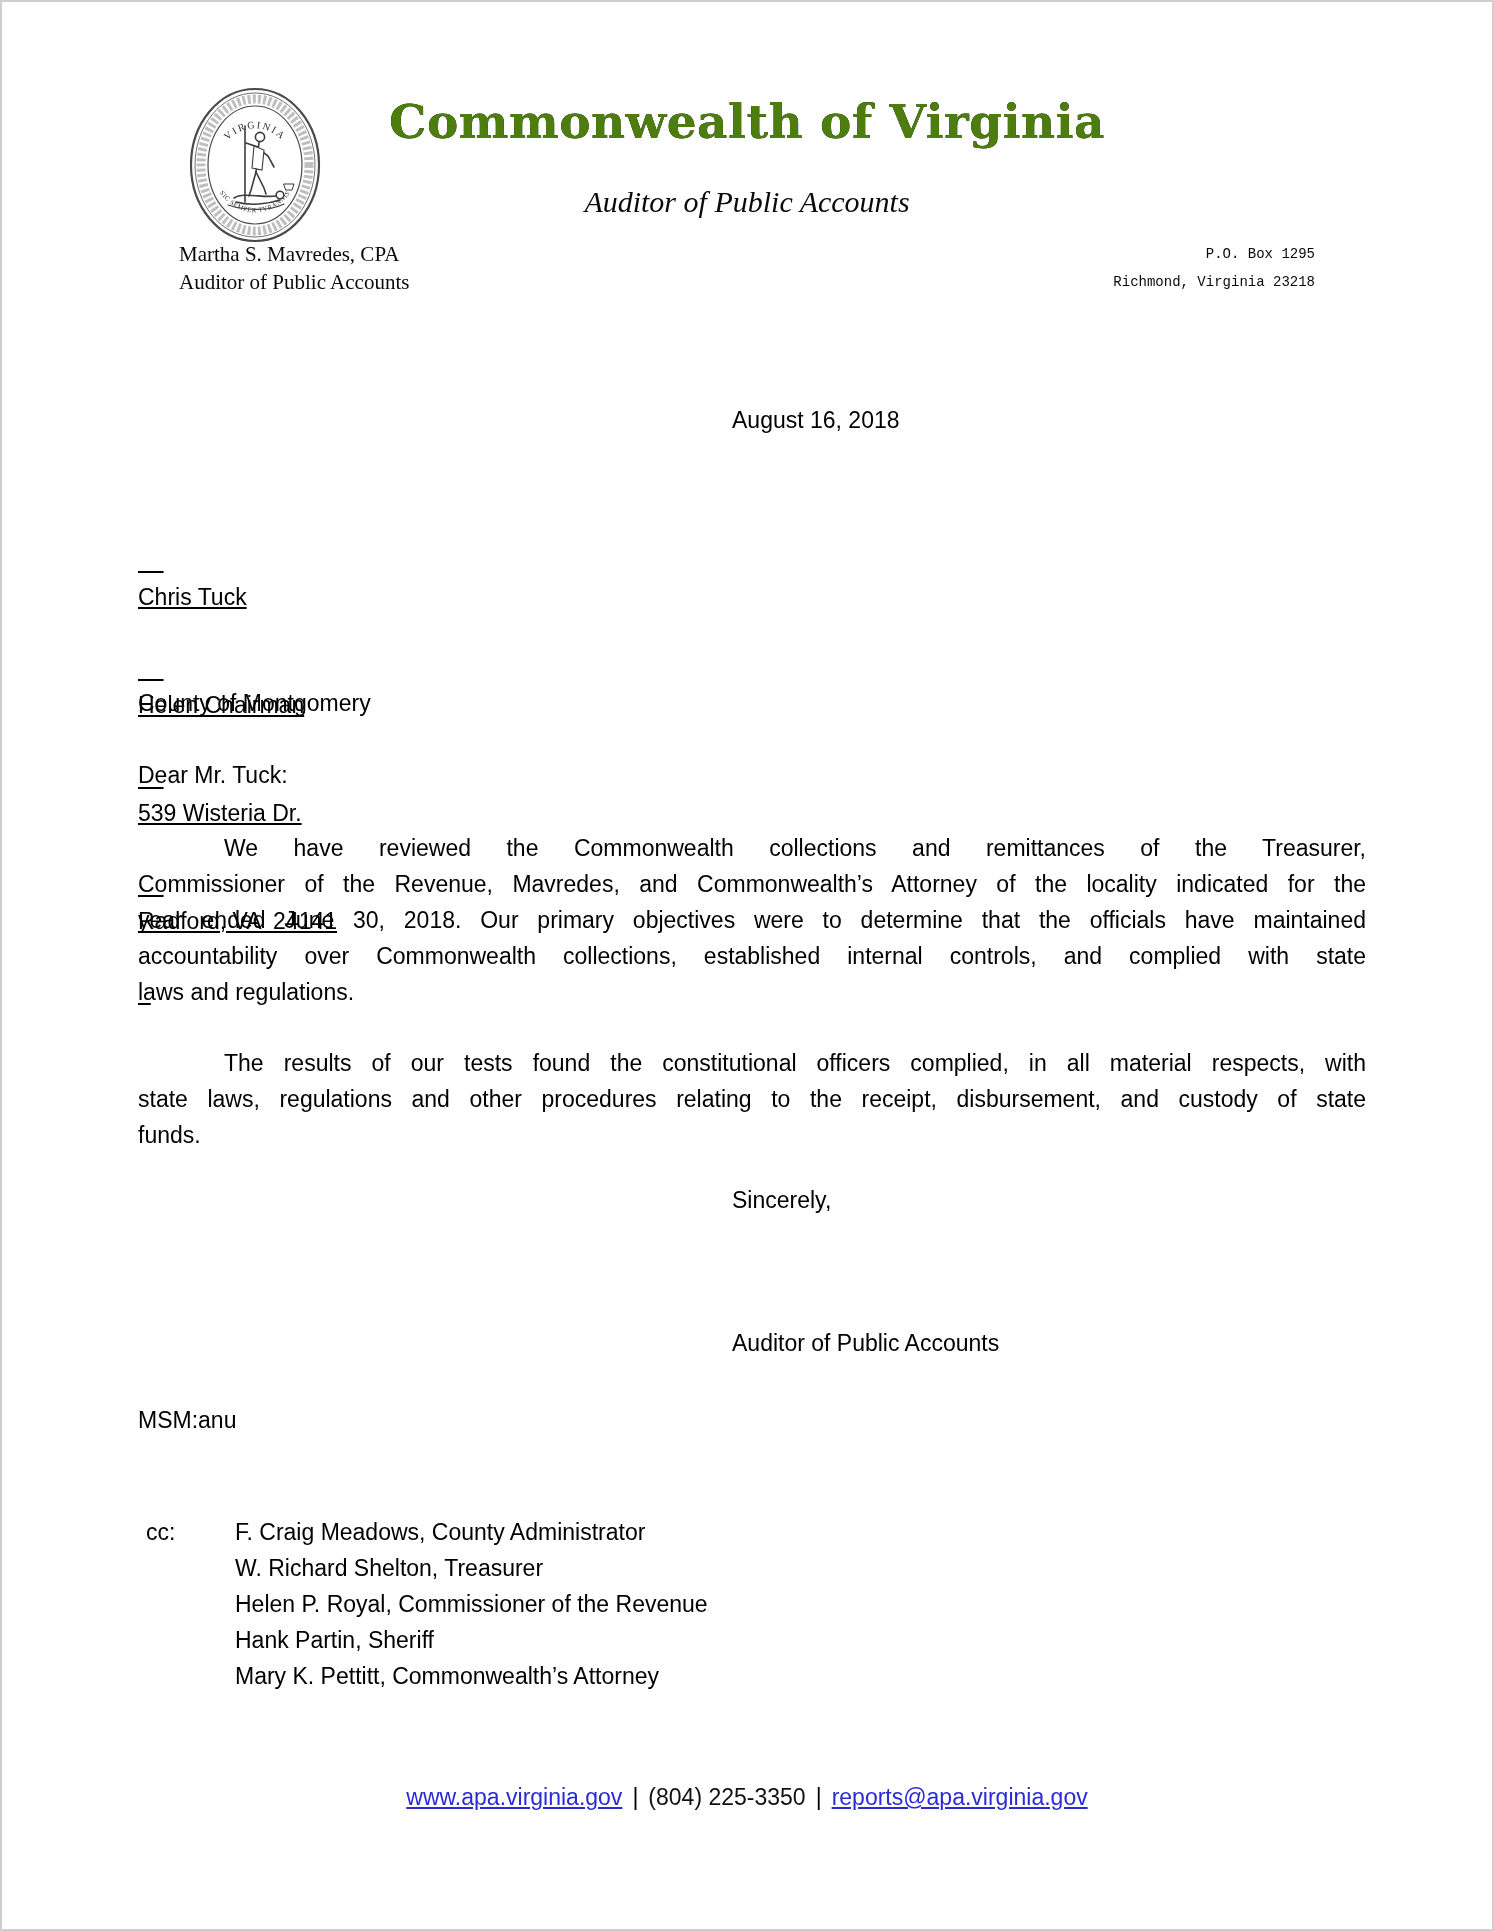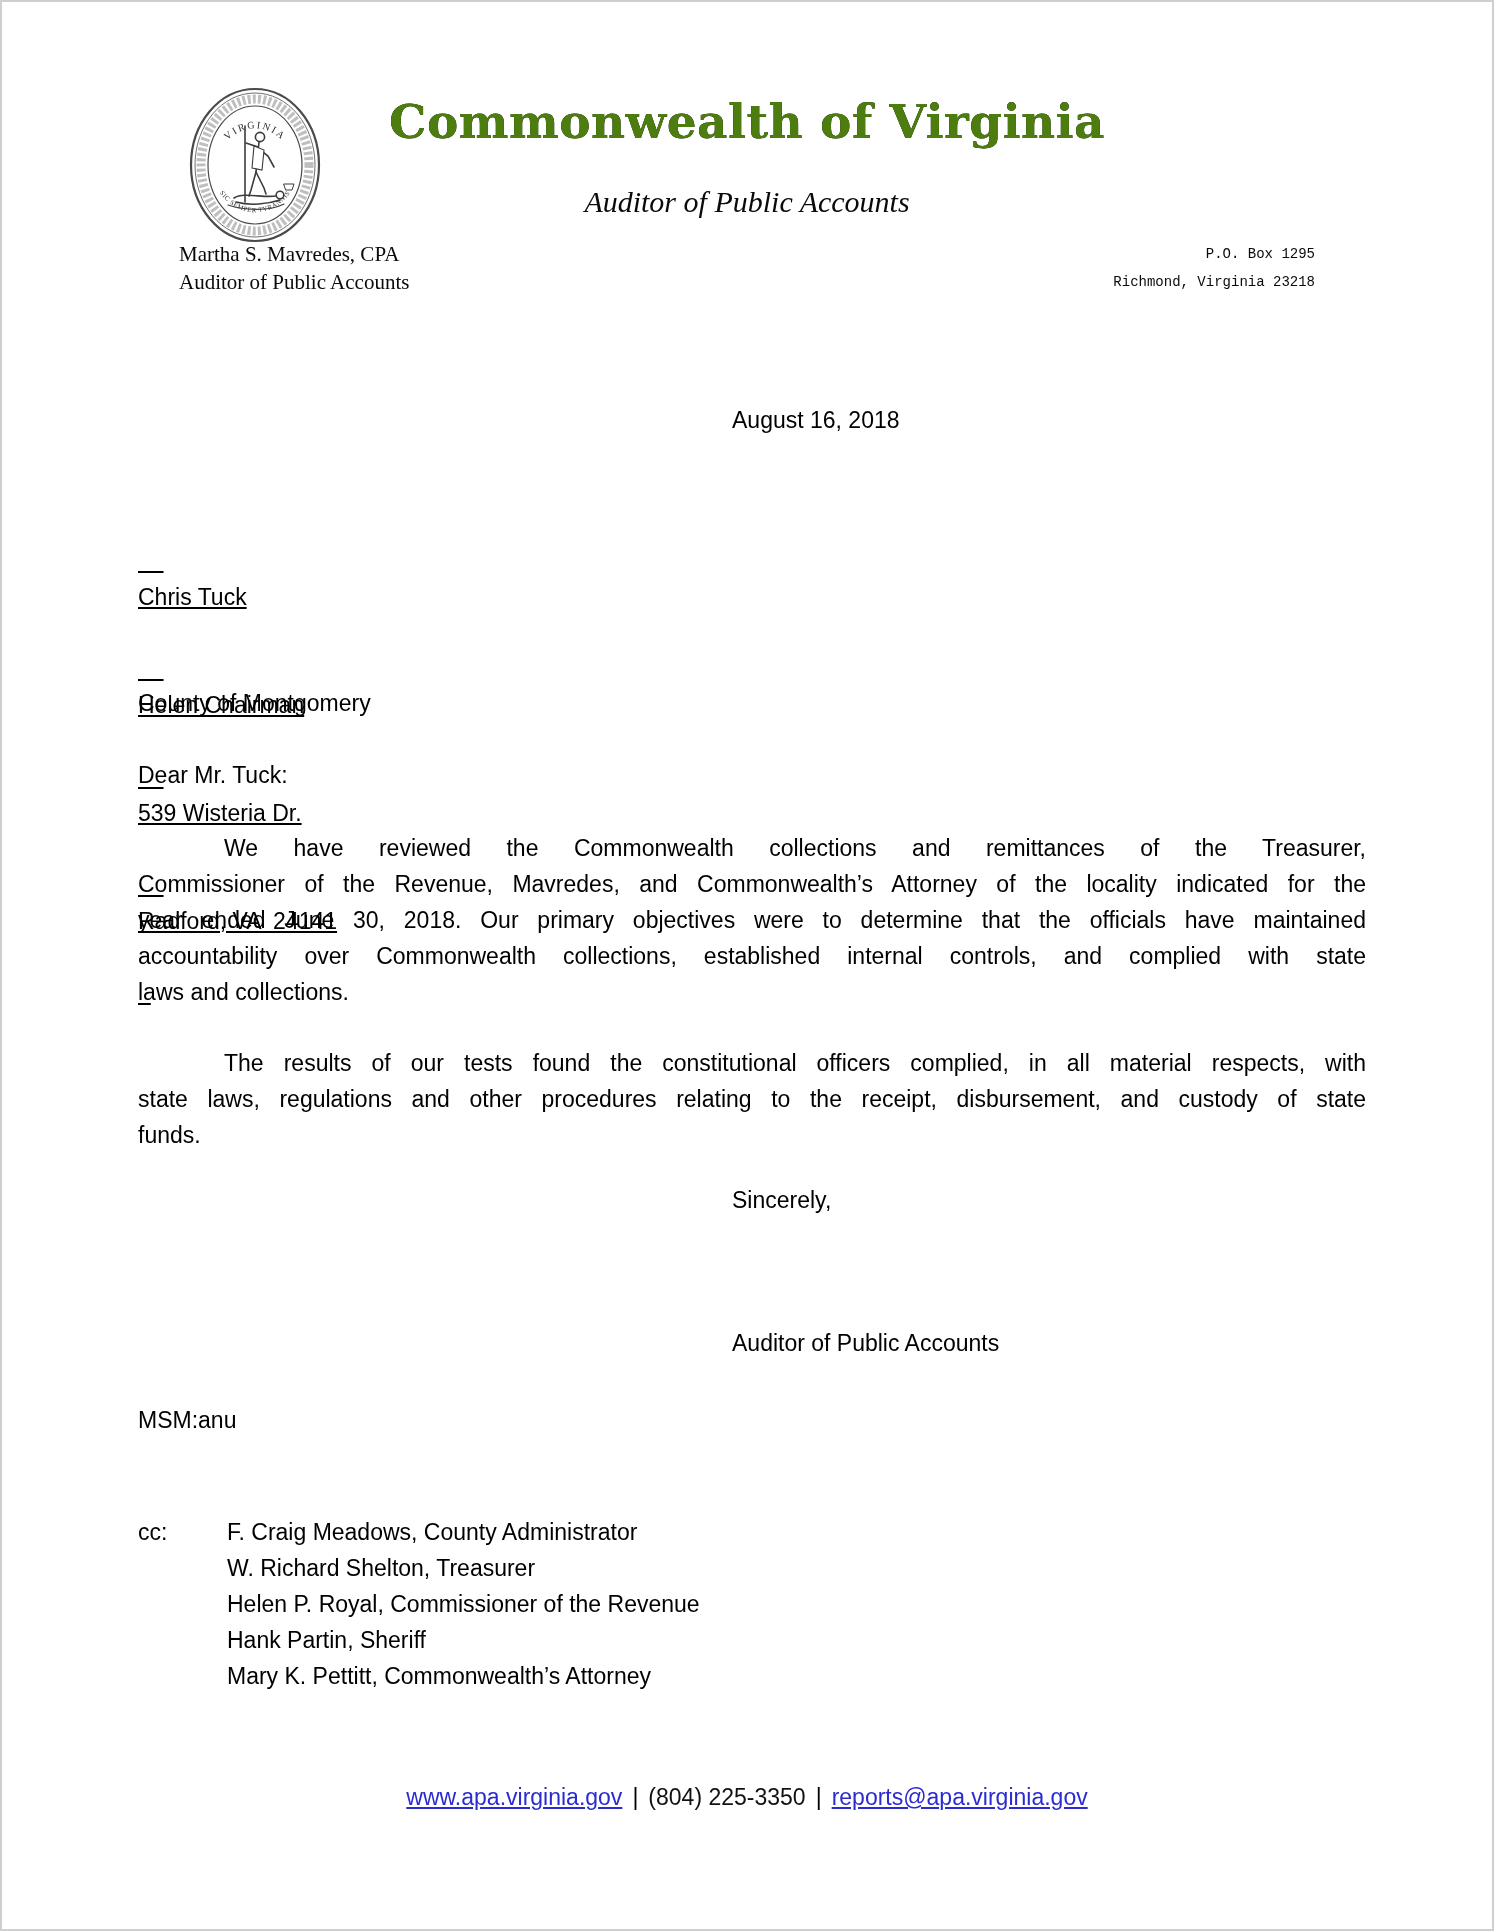--- a/index.html
+++ b/index.html
@@ -83,21 +83,21 @@
   .para-1 { top: 828px; }
   .para-2 { top: 1043px; }
   .p-line { text-align: justify; text-align-last: justify; }
   .p-line.first { text-indent: 86px; }
   .p-line.last { text-align: left; text-align-last: left; }
 
   .closing        { position: absolute; left: 730px; top: 1185px; }
   .signature-title{ position: absolute; left: 730px; top: 1328px; }
   .reference      { position: absolute; left: 136px; top: 1405px; }
 
-  .cc-block { position: absolute; left: 136px; top: 1512px; line-height: 36px; display: flex; }
+  .cc-block { position: absolute; left: 144px; top: 1512px; line-height: 36px; display: flex; }
   .cc-label { width: 89px; }
   .cc-names div { white-space: pre-wrap; }
 
   
   .footer {
     position: absolute;
     left: 0; right: 0;
     top: 1782px;
     text-align: center;
     font-size: 23px;
@@ -176,21 +176,21 @@
   </div>
 
   <div class="body-text locality">County of Montgomery</div>
   <div class="body-text salutation">Dear Mr. Tuck:</div>
 
   <div class="body-text paragraph para-1">
     <div class="p-line first">We have reviewed the Commonwealth collections and remittances of the Treasurer,</div>
     <div class="p-line">Commissioner of the Revenue, Mavredes, and Commonwealth’s Attorney of the locality indicated for the</div>
     <div class="p-line">year ended June 30, 2018.  Our primary objectives were to determine that the officials have maintained</div>
     <div class="p-line">accountability over Commonwealth collections, established internal controls, and complied with state</div>
-    <div class="p-line last">laws and collections.</div>
+    <div class="p-line last">laws and regulations.</div>
   </div>
 
   <div class="body-text paragraph para-2">
     <div class="p-line first">The results of our tests found the constitutional officers complied, in all material respects, with</div>
     <div class="p-line">state laws, regulations and other procedures relating to the receipt, disbursement, and custody of state</div>
     <div class="p-line last">funds.</div>
   </div>
 
   <div class="body-text closing">Sincerely,</div>
   <div class="body-text signature-title">Auditor of Public Accounts</div>

